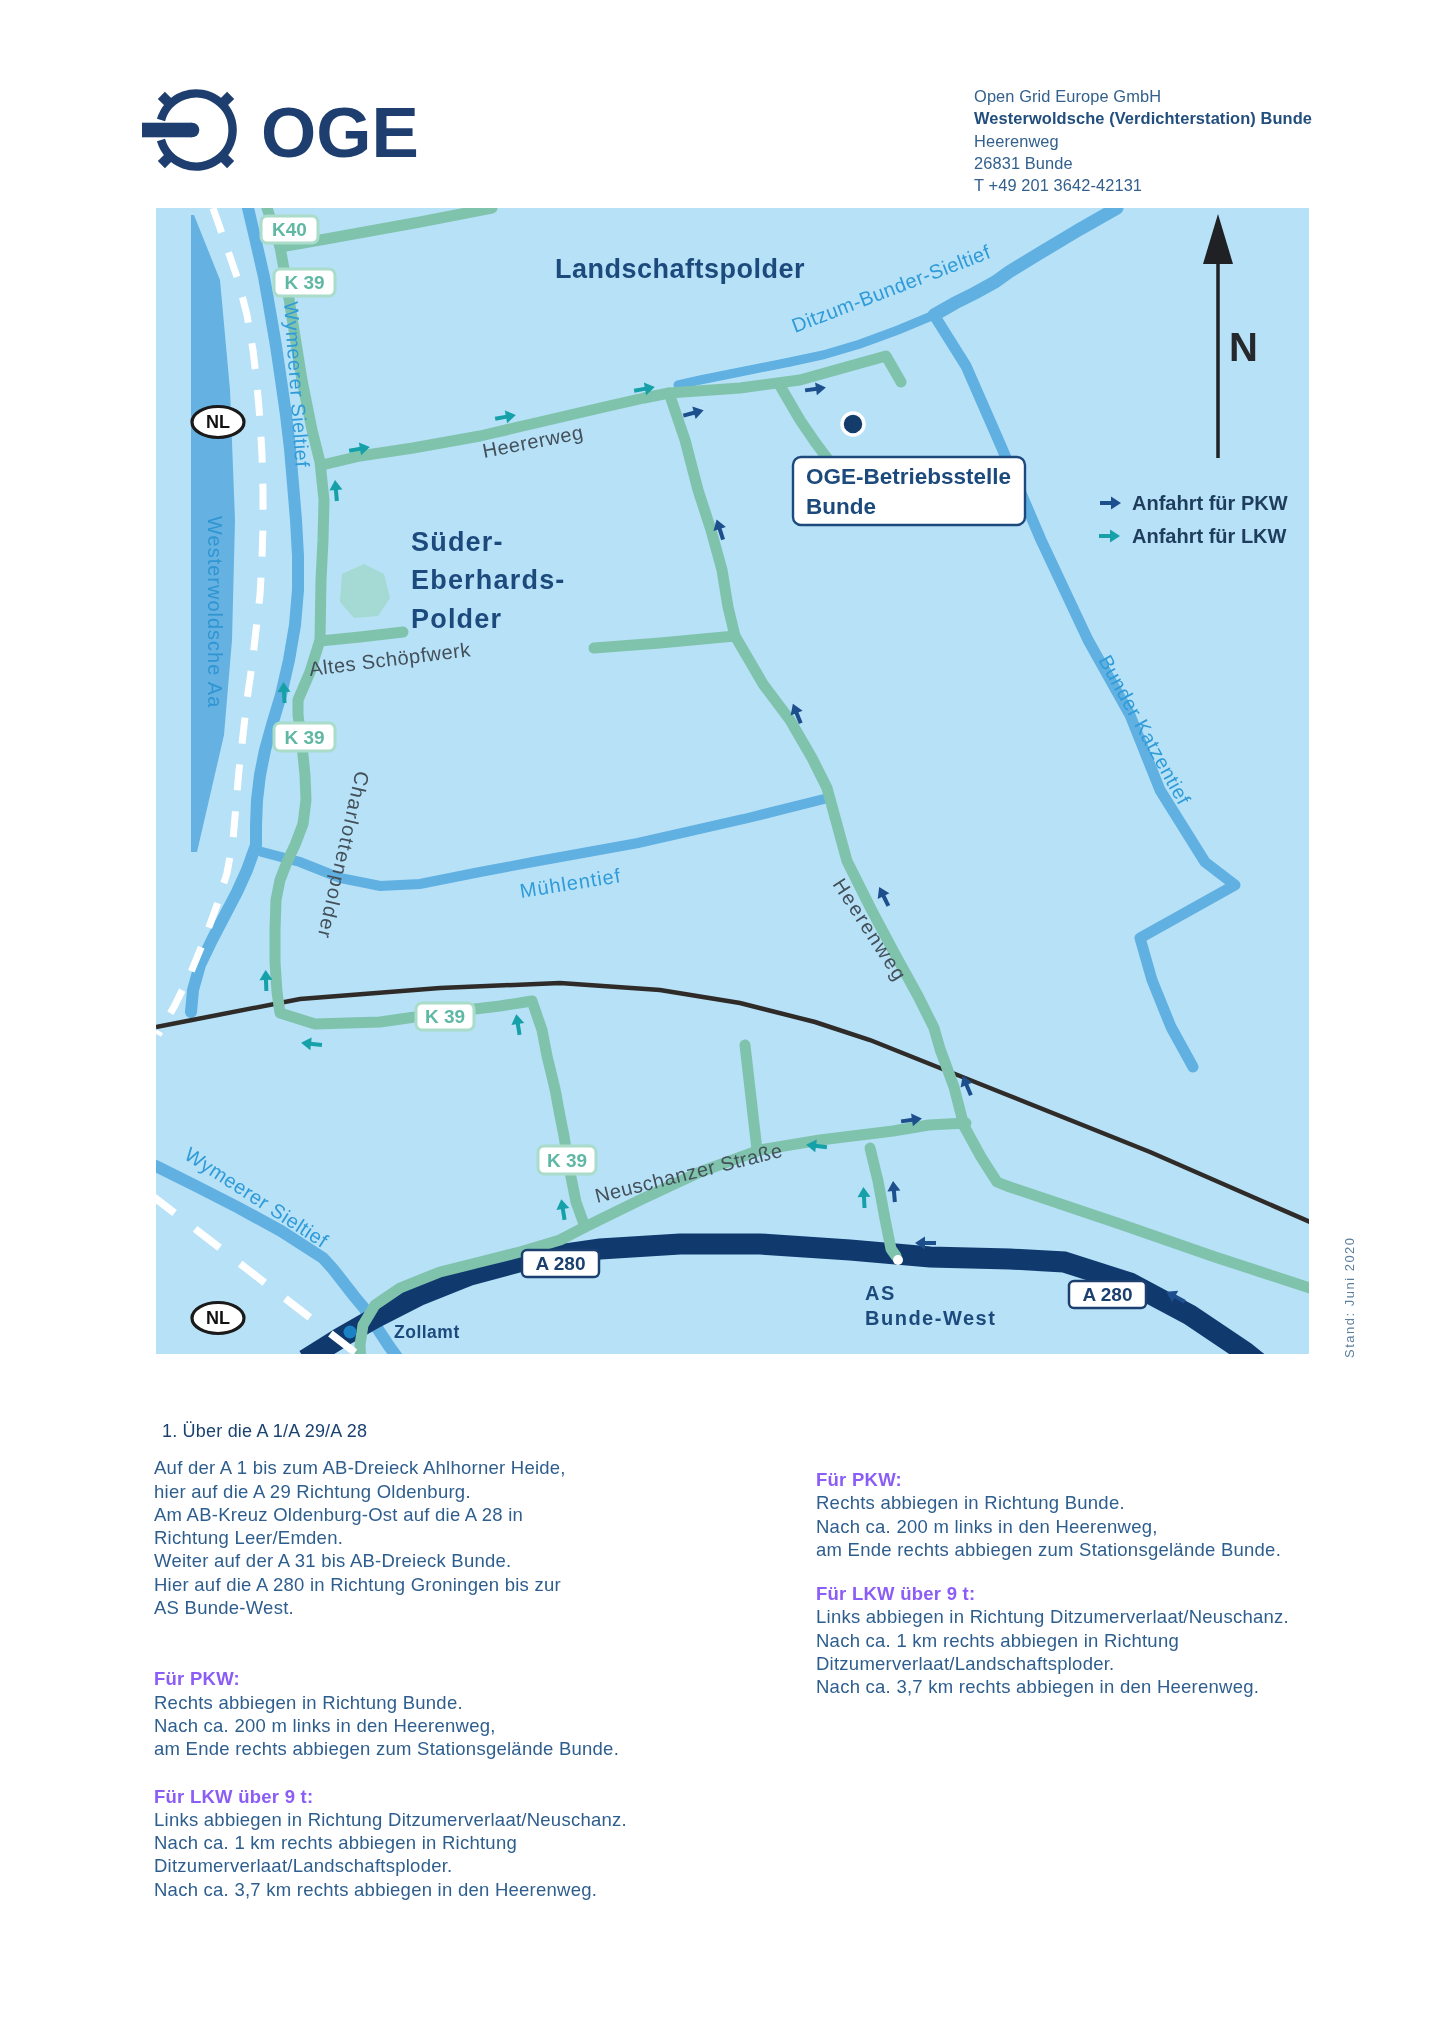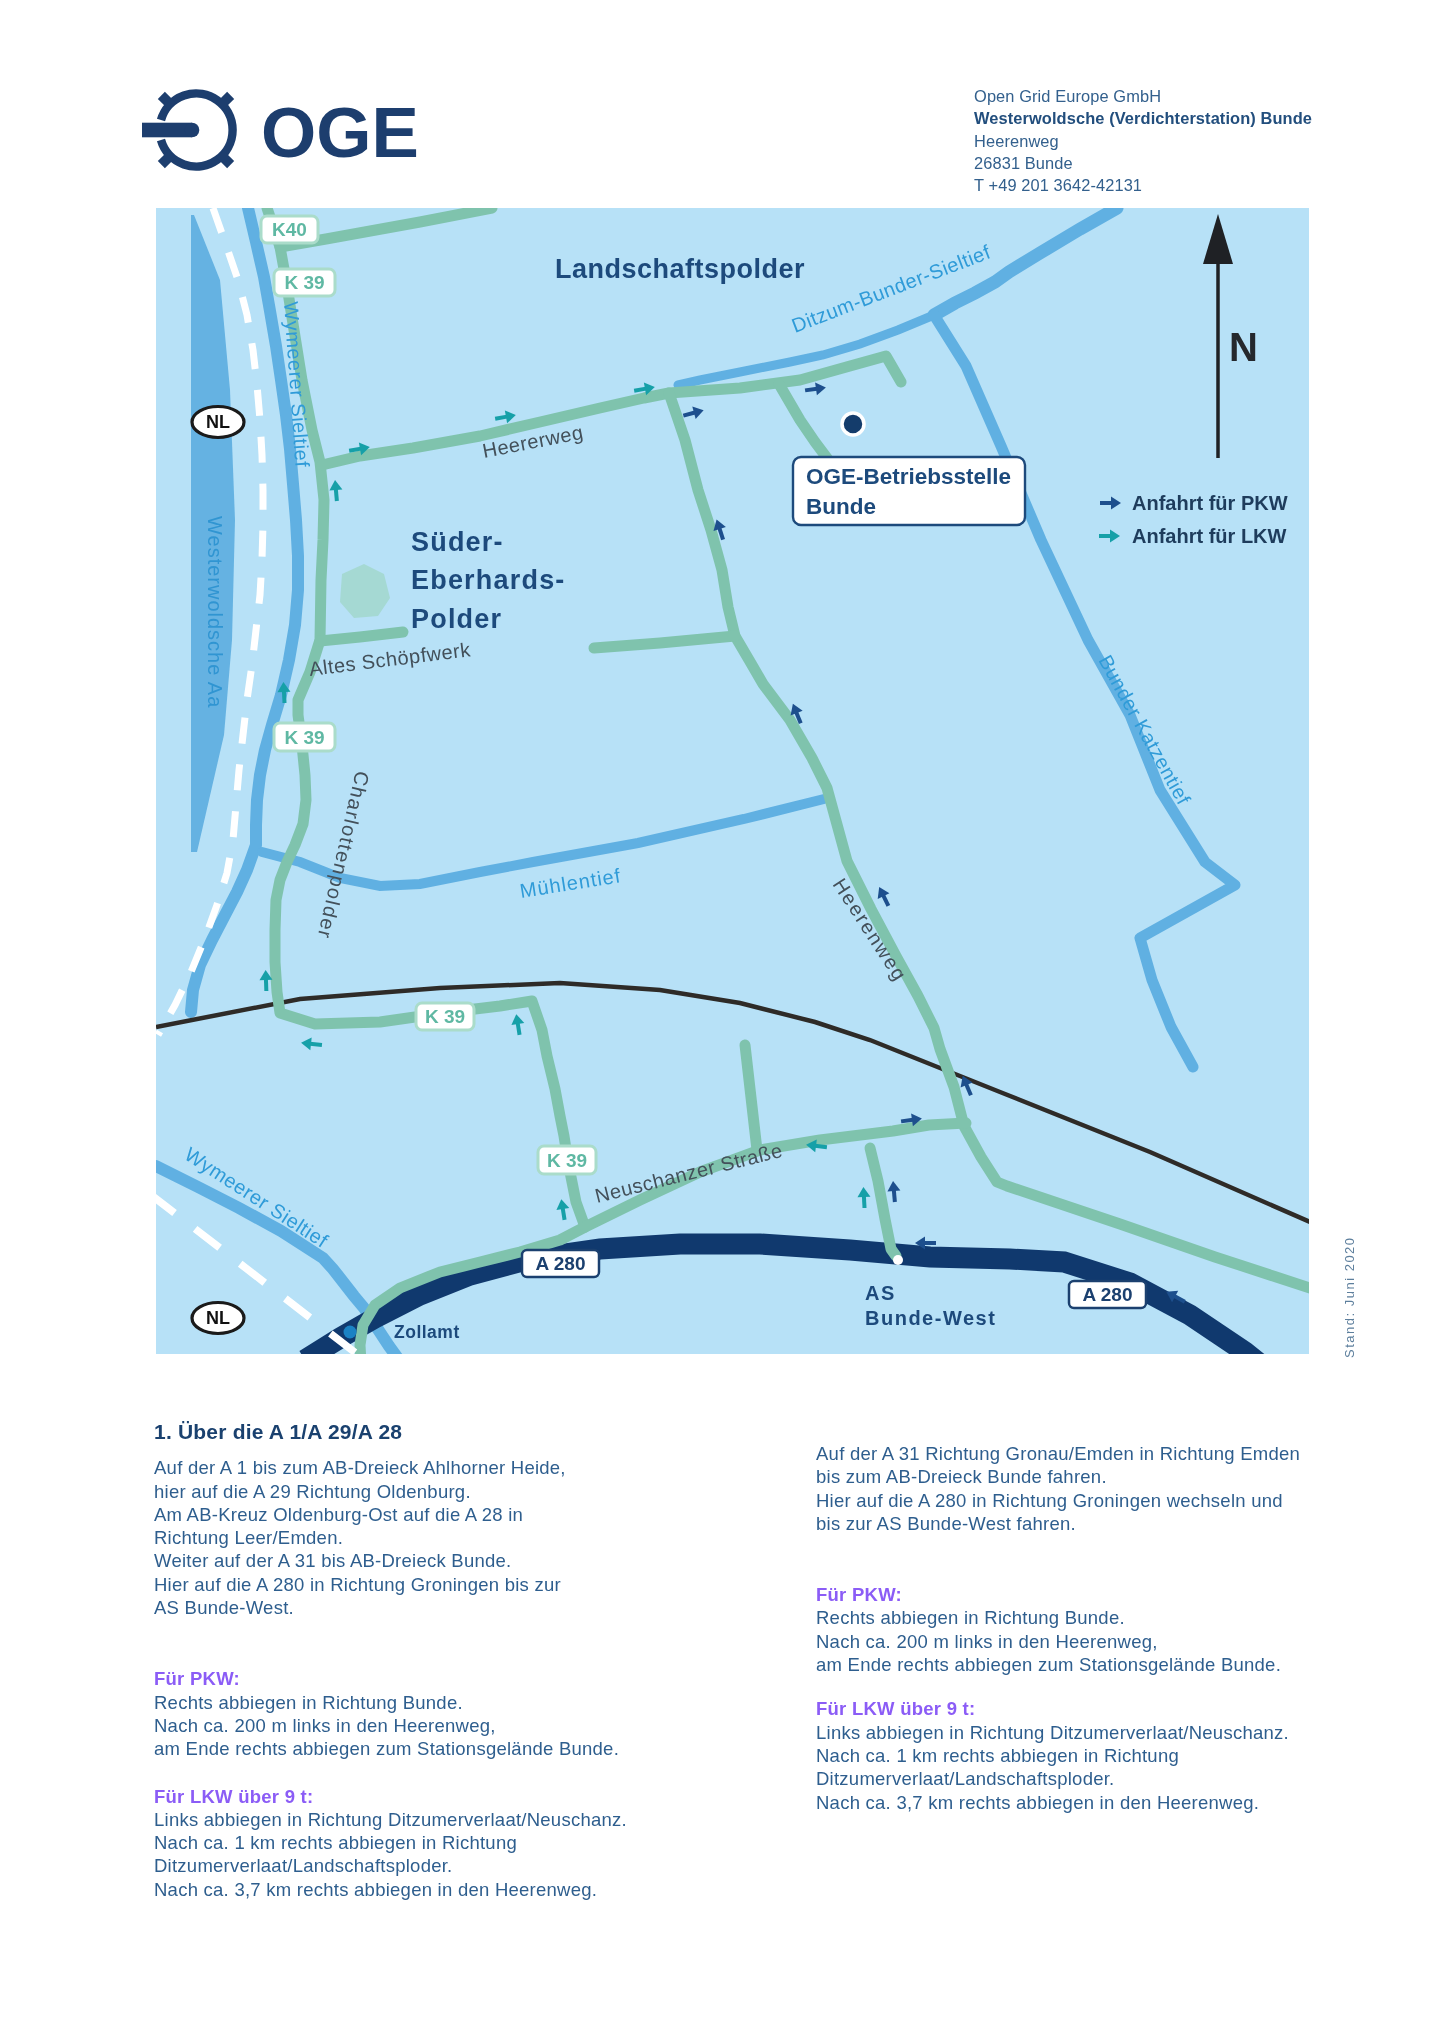--- a/index.html
+++ b/index.html
@@ -5,21 +5,21 @@
   html,body{margin:0;padding:0;}
   body{width:1440px;height:2038px;position:relative;background:#ffffff;
        font-family:"Liberation Sans",sans-serif;overflow:hidden;}
   .abs{position:absolute;}
   .addr{right:128px;top:85px;font-size:16.4px;line-height:22.3px;color:#33608d;letter-spacing:.1px;}
   .addr b{color:#224e7d;}
   .stand{left:1357px;top:1232px;width:14px;height:126px;}
   .stand span{position:absolute;left:0;bottom:0;transform-origin:0 100%;transform:rotate(-90deg);
        white-space:nowrap;font-size:13px;color:#5d7f9d;letter-spacing:1.5px;}
   .col{width:620px;font-size:18.5px;line-height:23.3px;color:#2e5e8e;letter-spacing:.25px;}
-  .h1{font-size:21px;font-weight:bold;color:#1a416f;letter-spacing:.2px;}
+  .h1{font-size:18px;font-weight:normal;color:#1a416f;letter-spacing:.2px;margin-left:8px;}
   .hb{font-weight:bold;color:#8b5cf6;}
 </style>
 </head>
 <body>
 
 <svg class="abs" style="left:140px;top:86px" width="300" height="90" viewBox="0 0 300 90">
   <g fill="none" stroke="#1d3e6e">
     <path d="M21.0,34.0 A36.5,36.5 0 1 1 21.0,54.0" stroke-width="8.4"></path>
   </g>
   <g fill="#1d3e6e">
@@ -242,24 +242,20 @@
 Rechts abbiegen in Richtung Bunde.<br>
 Nach ca. 200 m links in den Heerenweg,<br>
 am Ende rechts abbiegen zum Stationsgelände Bunde.</div>
   <div style="margin-top:24px"><span class="hb">Für LKW über 9 t:</span><br>
 Links abbiegen in Richtung Ditzumerverlaat/Neuschanz.<br>
 Nach ca. 1 km rechts abbiegen in Richtung<br>
 Ditzumerverlaat/Landschaftsploder.<br>
 Nach ca. 3,7 km rechts abbiegen in den Heerenweg.</div>
 </div>
 <div class="abs col" style="left:816px;top:1420px">
-  <div style="margin-top:22px">Auf der A 31 Richtung Gronau/Emden in Richtung Emden<br>
-bis zum AB-Dreieck Bunde fahren.<br>
-Hier auf die A 280 in Richtung Groningen wechseln und<br>
-bis zur AS Bunde-West fahren.</div>
   <div style="margin-top:48px"><span class="hb">Für PKW:</span><br>
 Rechts abbiegen in Richtung Bunde.<br>
 Nach ca. 200 m links in den Heerenweg,<br>
 am Ende rechts abbiegen zum Stationsgelände Bunde.</div>
   <div style="margin-top:21px"><span class="hb">Für LKW über 9 t:</span><br>
 Links abbiegen in Richtung Ditzumerverlaat/Neuschanz.<br>
 Nach ca. 1 km rechts abbiegen in Richtung<br>
 Ditzumerverlaat/Landschaftsploder.<br>
 Nach ca. 3,7 km rechts abbiegen in den Heerenweg.</div>
 </div>

